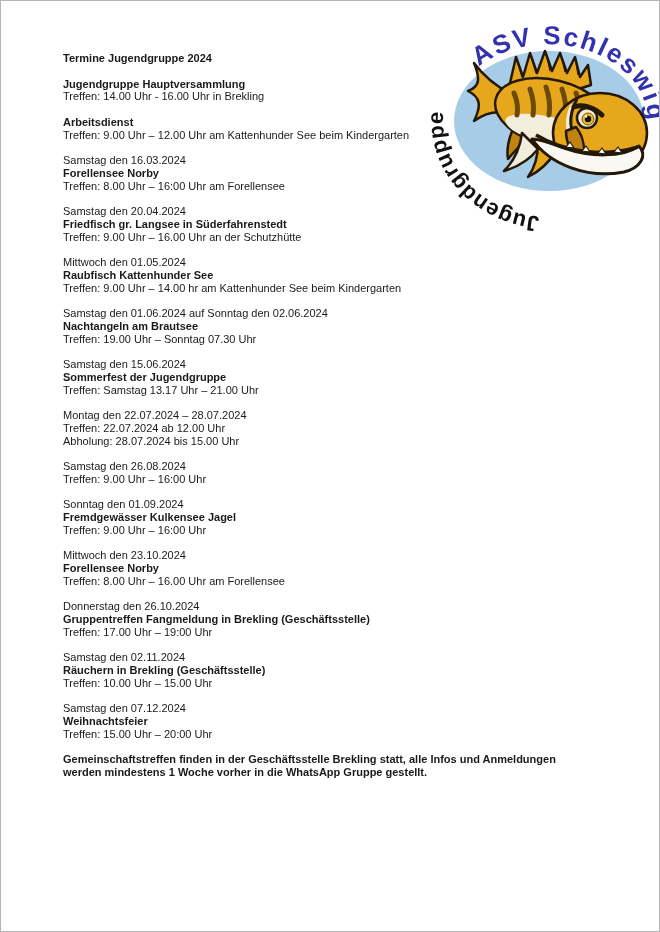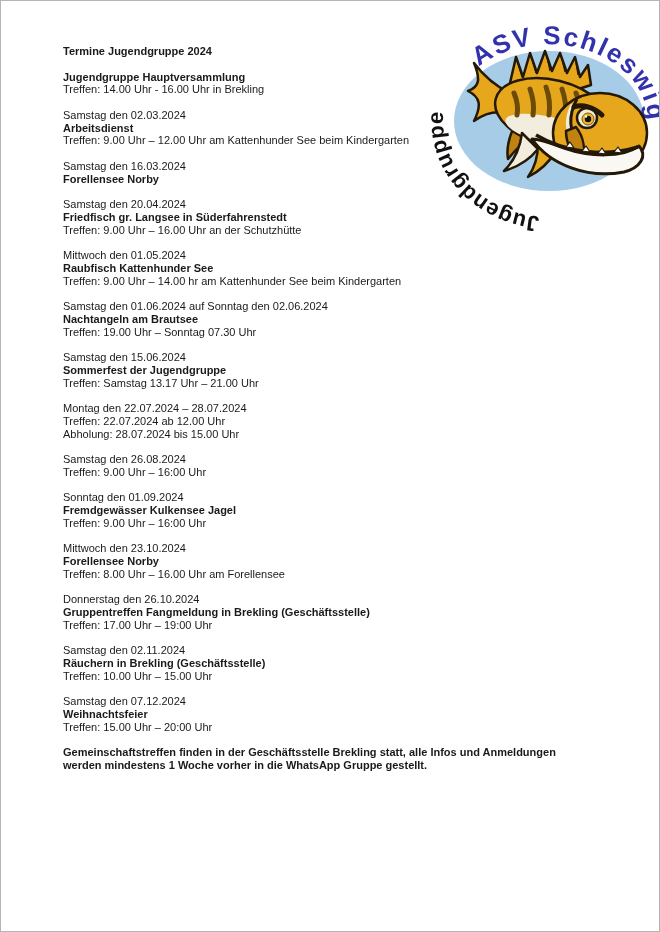--- a/index.html
+++ b/index.html
@@ -15,21 +15,21 @@
     background: #ffffff;
     border: 1px solid #b5b5b5;
     overflow: hidden;
     font-family: "Liberation Sans", sans-serif;
     font-size: 11px;
     line-height: 12.75px;
     color: #1a1a1a;
   }
   .content {
     position: absolute;
-    top: 44px;
+    top: 51px;
     left: 62px;
     width: 545px;
   }
   .doc-title {
     font-weight: bold;
     margin-bottom: 12.75px;
   }
   .event {
     margin-bottom: 12.75px;
   }
@@ -115,28 +115,28 @@
 
   <div class="content">
     <div class="doc-title">Termine Jugendgruppe 2024</div>
     <div id="events">
   <div class="event">
     <div class="name">Jugendgruppe Hauptversammlung</div>
   <div>Treffen: 14.00 Uhr - 16.00 Uhr in Brekling</div>
         </div>
 
   <div class="event">
-    <div class="date">Samstag den 02.03.2024</div>
     <div class="name">Arbeitsdienst</div>
   <div>Treffen: 9.00 Uhr – 12.00 Uhr am Kattenhunder See beim Kindergarten</div>
         </div>
 
   <div class="event">
     <div class="date">Samstag den 16.03.2024</div>
     <div class="name">Forellensee Norby</div>
+  <div>Treffen: 8.00 Uhr – 16:00 Uhr am Forellensee</div>
         </div>
 
   <div class="event">
     <div class="date">Samstag den 20.04.2024</div>
     <div class="name">Friedfisch gr. Langsee in Süderfahrenstedt</div>
   <div>Treffen: 9.00 Uhr – 16.00 Uhr an der Schutzhütte</div>
         </div>
 
   <div class="event">
     <div class="date">Mittwoch den 01.05.2024</div>

